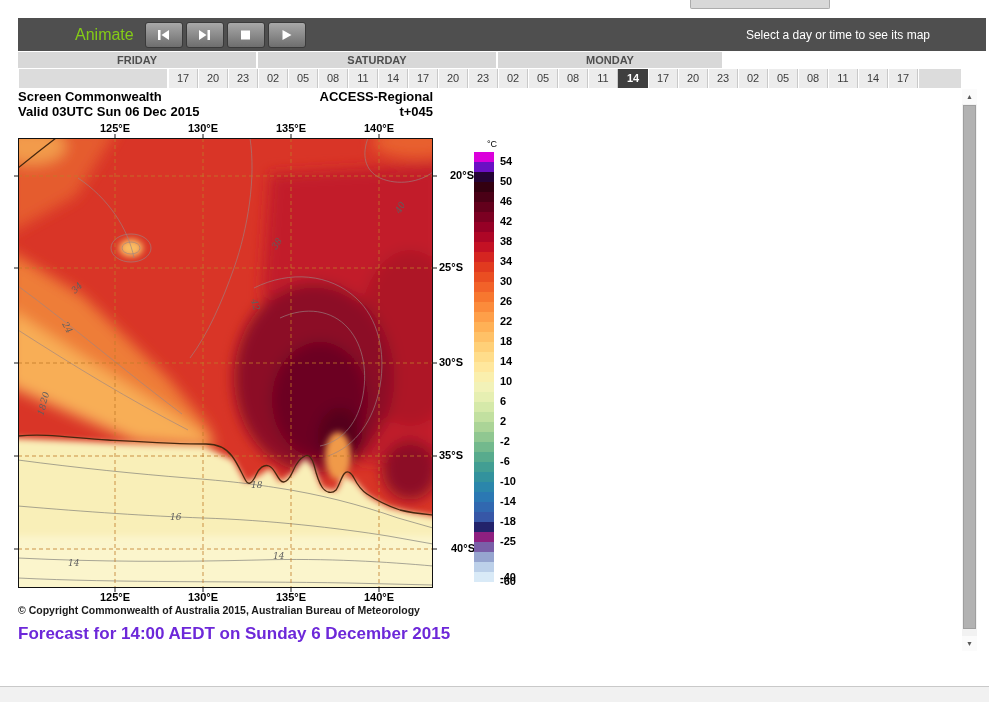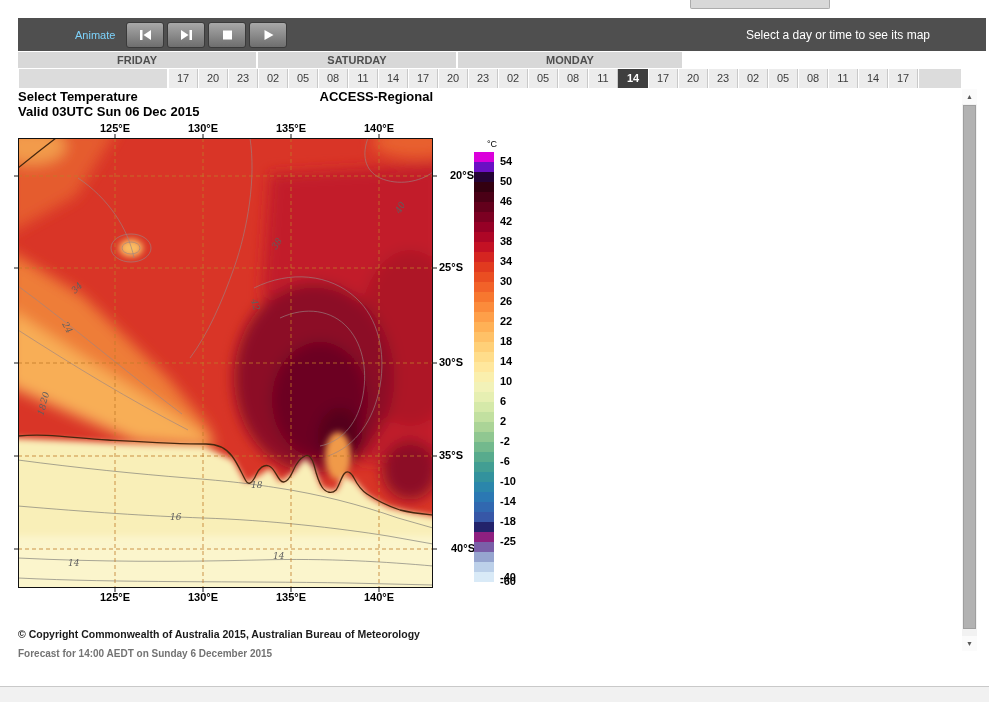--- a/index.html
+++ b/index.html
@@ -6,21 +6,21 @@
   body{width:989px;height:702px;position:relative;background:#fff;overflow:hidden;
        font-family:"Liberation Sans",sans-serif;}
 
   
   .chrome-frag{position:absolute;left:690px;top:0;width:140px;height:9px;background:#D8D8D8;
     border:1px solid #ACACAC;border-top:none;border-radius:0 0 2px 2px;box-sizing:border-box}
 
   
   .toolbar{position:absolute;left:18px;top:18px;width:968px;height:33px;background:#4F4F4F;
     display:flex;align-items:center;box-sizing:border-box;padding:0 56px 0 57px}
-  .animate-label{color:#7dd3fc;font-size:11px;margin-right:11px}
+  .animate-label{color:#84cc16;font-size:16px;margin-right:11px}
   .tbtn{width:38px;height:26px;margin-right:3px;background:linear-gradient(#A8A8A8,#6E6E6E);
     border:1px solid #3A3A3A;border-radius:3px;display:flex;align-items:center;justify-content:center;
     padding:0;cursor:pointer}
   .tbtn svg{display:block}
   .hint{color:#fff;font-size:12px;margin-left:auto}
 
   
   .timeline{position:absolute;left:18px;top:52px;width:944px}
   .day-row{display:flex;height:16px}
   .day-sec{background:#D8D8D8;color:#4E4E4E;font-size:11px;font-weight:bold;text-align:center;
@@ -43,22 +43,22 @@
   #lat-right .axlab{width:44px;text-align:left}
   #map-svg{position:absolute;left:0;top:50px;overflow:visible}
 
   .legend{position:absolute;left:456px;top:50px;width:80px;height:462px}
   .legend-unit{position:absolute;left:13px;top:1px;font-size:9px;color:#000}
   #legend-bar{position:absolute;left:0;top:14px;width:20px}
   .lseg{width:20px;height:10px}
   #legend-labels{position:absolute;left:26px;top:14px;width:44px;height:430px}
   .llab{position:absolute;font-size:11px;font-weight:bold;color:#000;line-height:13px}
 
-  .copyright{position:absolute;left:0;top:540px;font-size:10.5px;font-weight:bold;color:#1A1A1A;white-space:nowrap}
-  .forecast{position:absolute;left:0;top:560px;font-size:10px;font-weight:bold;color:#737373;white-space:nowrap}
+  .copyright{position:absolute;left:0;top:516px;font-size:10.5px;font-weight:bold;color:#1A1A1A;white-space:nowrap}
+  .forecast{position:absolute;left:0;top:536px;font-size:17px;font-weight:bold;color:#6d28d9;white-space:nowrap}
 
   
   .scrollbar{position:absolute;left:962px;top:89px;width:15px;height:562px;background:#F2F2F2}
   .sb-btn{position:absolute;left:0;width:15px;height:15px;background:#FBFBFB;color:#5A5A5A;
     font-size:7px;line-height:15px;text-align:center;cursor:pointer}
   .sb-up{top:0}.sb-down{bottom:0}
   .sb-thumb{position:absolute;left:1px;top:16px;width:13px;height:524px;background:#B2B2B2;
     border:1px solid #9E9E9E;box-sizing:border-box;cursor:grab}
 
   .footer-strip{position:absolute;left:0;top:686px;width:989px;height:16px;background:#F1F1F1;
@@ -101,21 +101,21 @@
     <svg width="13" height="12" viewBox="0 0 13 12">
         <polygon points="2.5,1 2.5,11 11.5,6" fill="#fff"></polygon>
       </svg>
   </button>
   <span class="hint">Select a day or time to see its map</span>
 </div>
 
 <div class="timeline">
   <div class="day-row" id="day-row">
       <div class="day-sec" style="width: 238px; margin-right: 2px;">FRIDAY</div>
-      <div class="day-sec" style="width: 198px; margin-right: 2px;">SATURDAY</div>
+      <div class="day-sec" style="width: 238px; margin-right: 2px;">SATURDAY</div>
       <div class="day-sec" style="width: 224px;">MONDAY</div>
     </div>
   <div class="time-row" id="time-row">
       <div class="tcell filler" style="width: 150px;"></div>
       <div class="tcell">17</div>
       <div class="tcell">20</div>
       <div class="tcell">23</div>
       <div class="tcell">02</div>
       <div class="tcell">05</div>
       <div class="tcell">08</div>
@@ -136,23 +136,24 @@
       <div class="tcell">05</div>
       <div class="tcell">08</div>
       <div class="tcell">11</div>
       <div class="tcell">14</div>
       <div class="tcell">17</div>
       <div class="tcell filler" style="width: 44px;"></div>
     </div>
 </div>
 
 <div class="panel">
-  <div class="mtitle t1l">Select Temperature</div>
+  <div class="mtitle t1l">Screen Commonwealth</div>
   <div class="mtitle t1r">ACCESS-Regional</div>
   <div class="mtitle t2l">Valid 03UTC Sun 06 Dec 2015</div>
+  <div class="mtitle t2r">t+045</div>
 
   <div id="lon-top">
       <div class="axlab" style="left: 72px;">125°E</div>
       <div class="axlab" style="left: 160px;">130°E</div>
       <div class="axlab" style="left: 248px;">135°E</div>
       <div class="axlab" style="left: 336px;">140°E</div>
     </div>
 
   <svg id="map-svg" width="415" height="450" viewBox="0 0 415 450">
     <defs>

